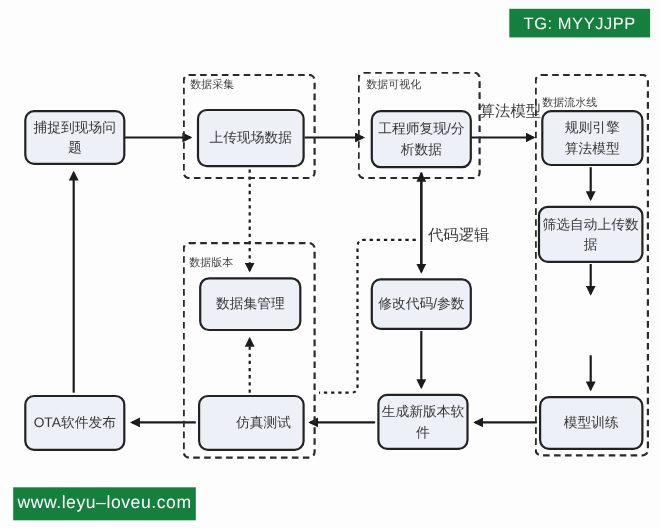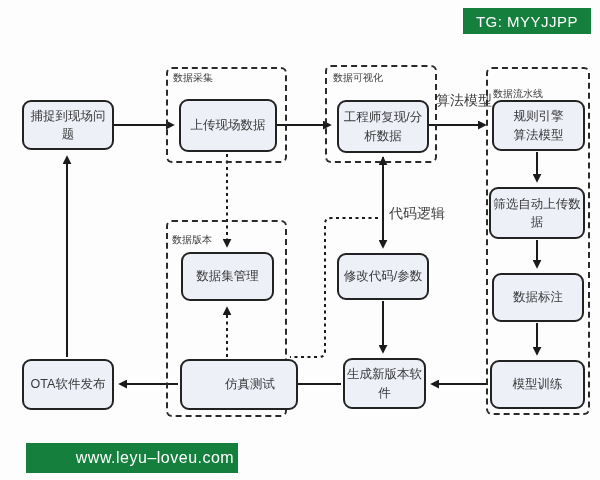--- a/index.html
+++ b/index.html
@@ -75,28 +75,27 @@
   <span class="group-label" style="left:172px;top:234px;">数据版本</span>
 
   <div class="node" style="left:22px;top:100px;width:92px;height:50px;">捕捉到现场问题</div>
   <div class="node" style="left:179px;top:99px;width:98px;height:53px;">上传现场数据</div>
   <div class="node" style="left:337px;top:100px;width:92px;height:53px;text-align:center;">工程师复现/分
 析数据</div>
   <div class="node" style="left:492px;top:100px;width:93px;height:51px;">规则引擎
 算法模型</div>
   <div class="node" style="left:489px;top:187px;width:96px;height:52px;">筛选自动上传数
 据</div>
-  <div class="node" style="left:492px;top:273px;width:92px;height:49px;">数据标注</div>
   <div class="node" style="left:490px;top:360px;width:95px;height:49px;">模型训练</div>
   <div class="node" style="left:343px;top:358px;width:83px;height:51px;">生成新版本软
 件</div>
   <div class="node" style="left:337px;top:253px;width:92px;height:47px;">修改代码/参数</div>
-  <div class="node" style="left:180px;top:359px;width:118px;height:51px;padding-left:24px;">仿真测试</div>
+  <div class="node" style="left:180px;top:359px;width:97px;height:51px;padding-left:24px;">仿真测试</div>
   <div class="node" style="left:22px;top:359px;width:92px;height:51px;text-align:center;">OTA软件发布</div>
   <div class="node" style="left:181px;top:252px;width:93px;height:49px;">数据集管理</div>
 
   <span class="edge-label" style="left:436px;top:93px;">算法模型</span>
   <span class="edge-label" style="left:389px;top:206px;">代码逻辑</span>
 
   <div class="badge" style="left:463px;top:8px;width:128px;height:26px;font-size:15px;">TG: MYYJJPP</div>
-  <div class="badge" style="left:26px;top:443px;width:166px;height:30px;padding-left:46px;">www.leyu–loveu.com</div>
+  <div class="badge" style="left:12px;top:443px;width:166px;height:30px;">www.leyu–loveu.com</div>
 
 </div>
 
 </body></html>

